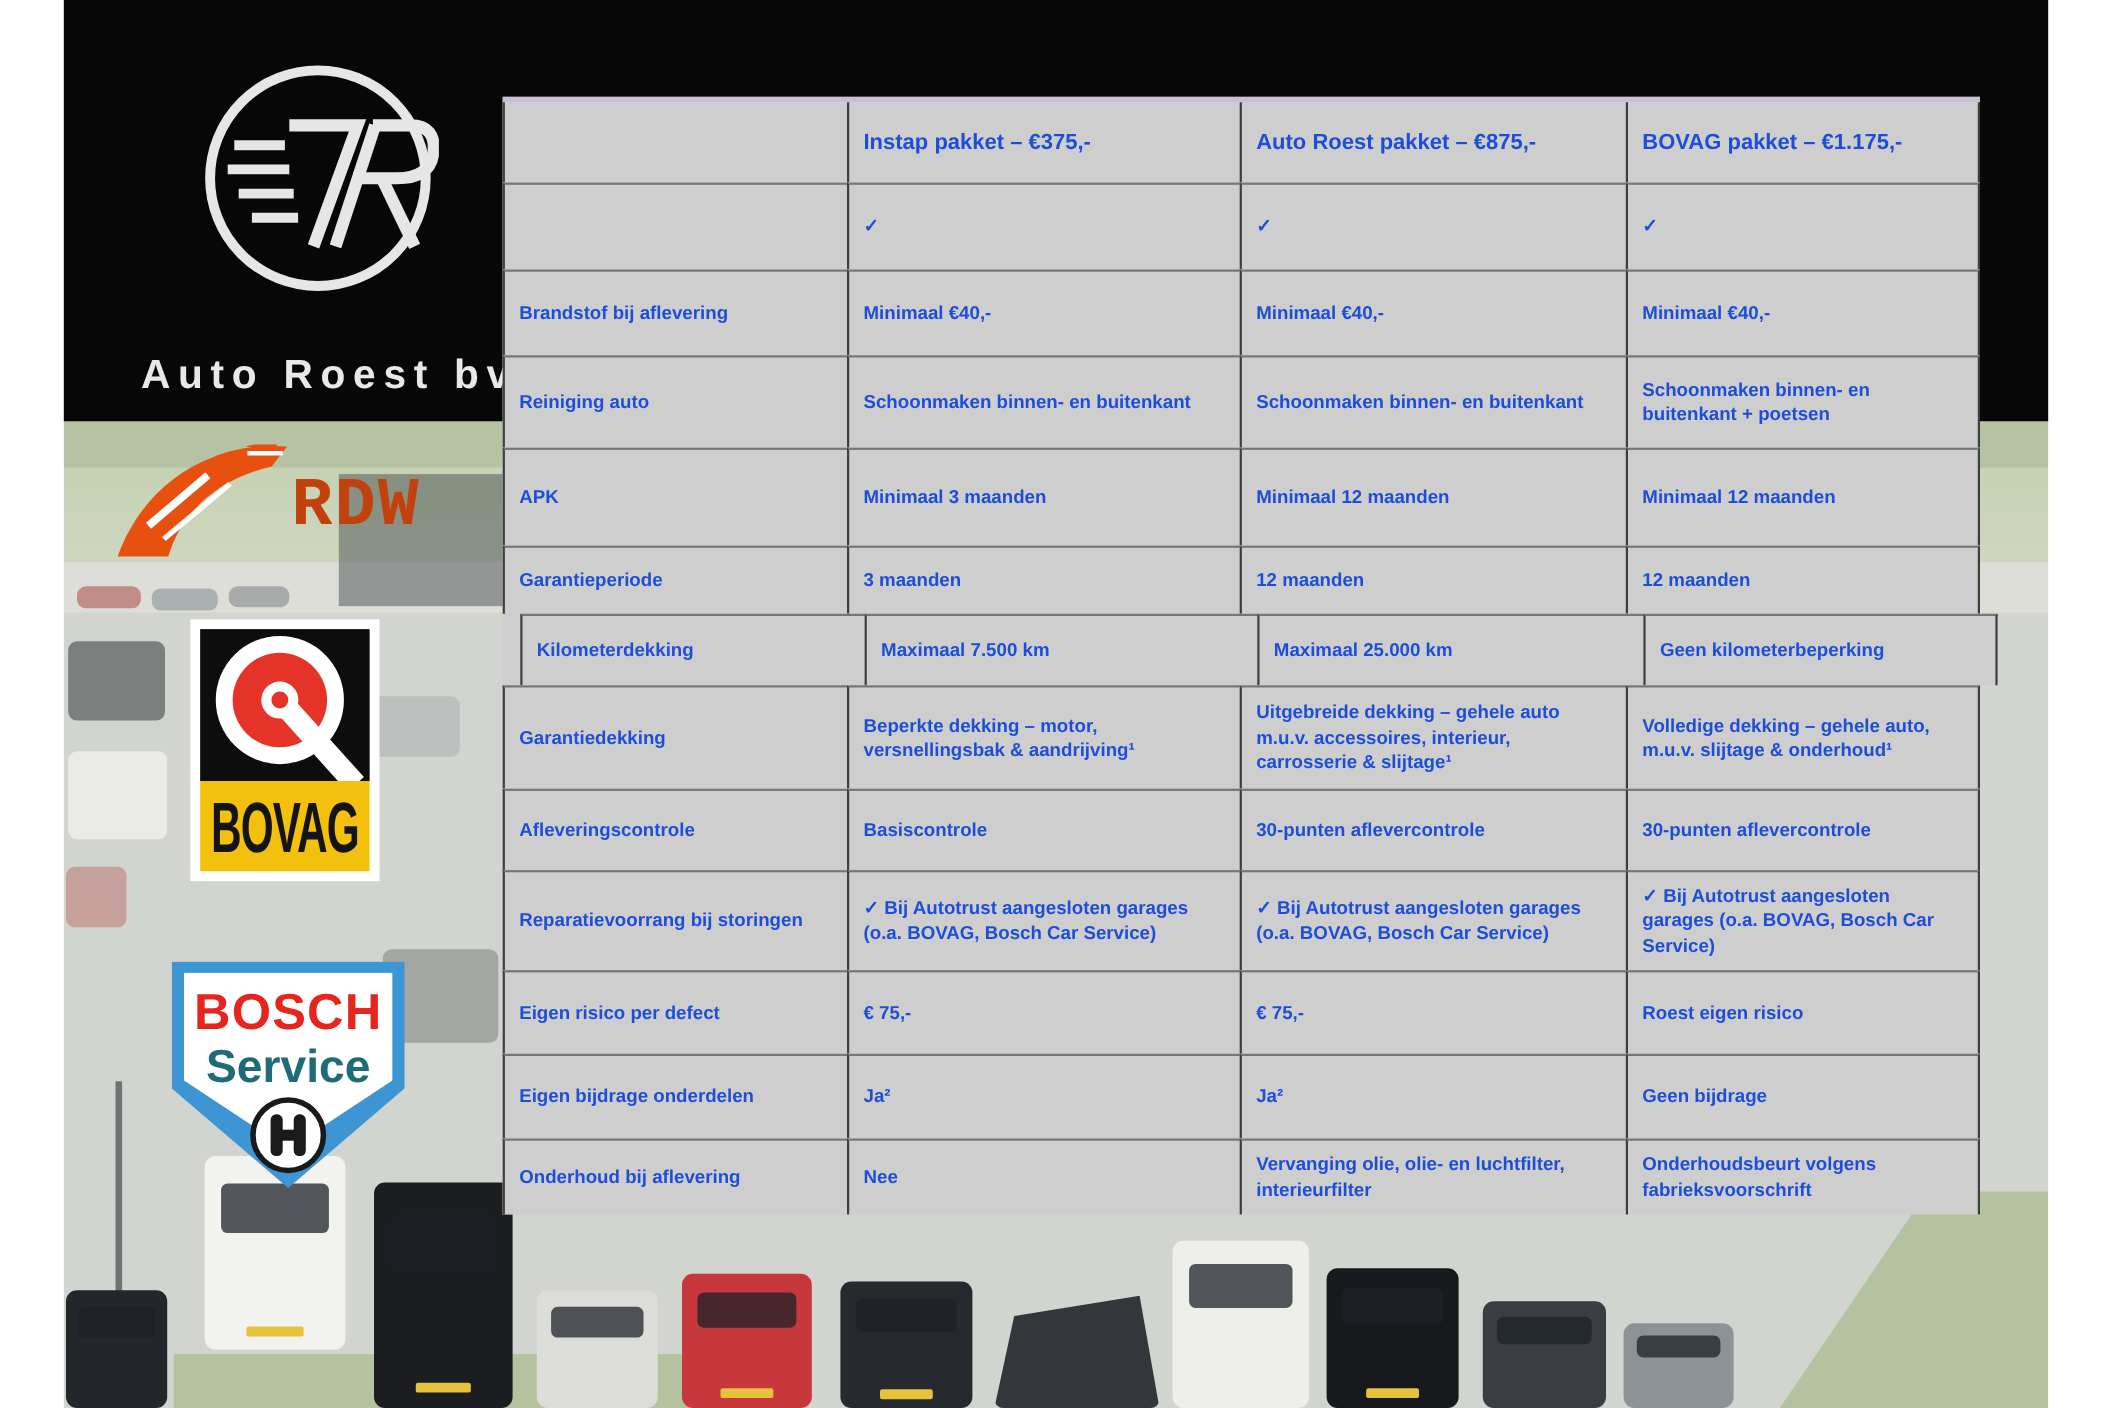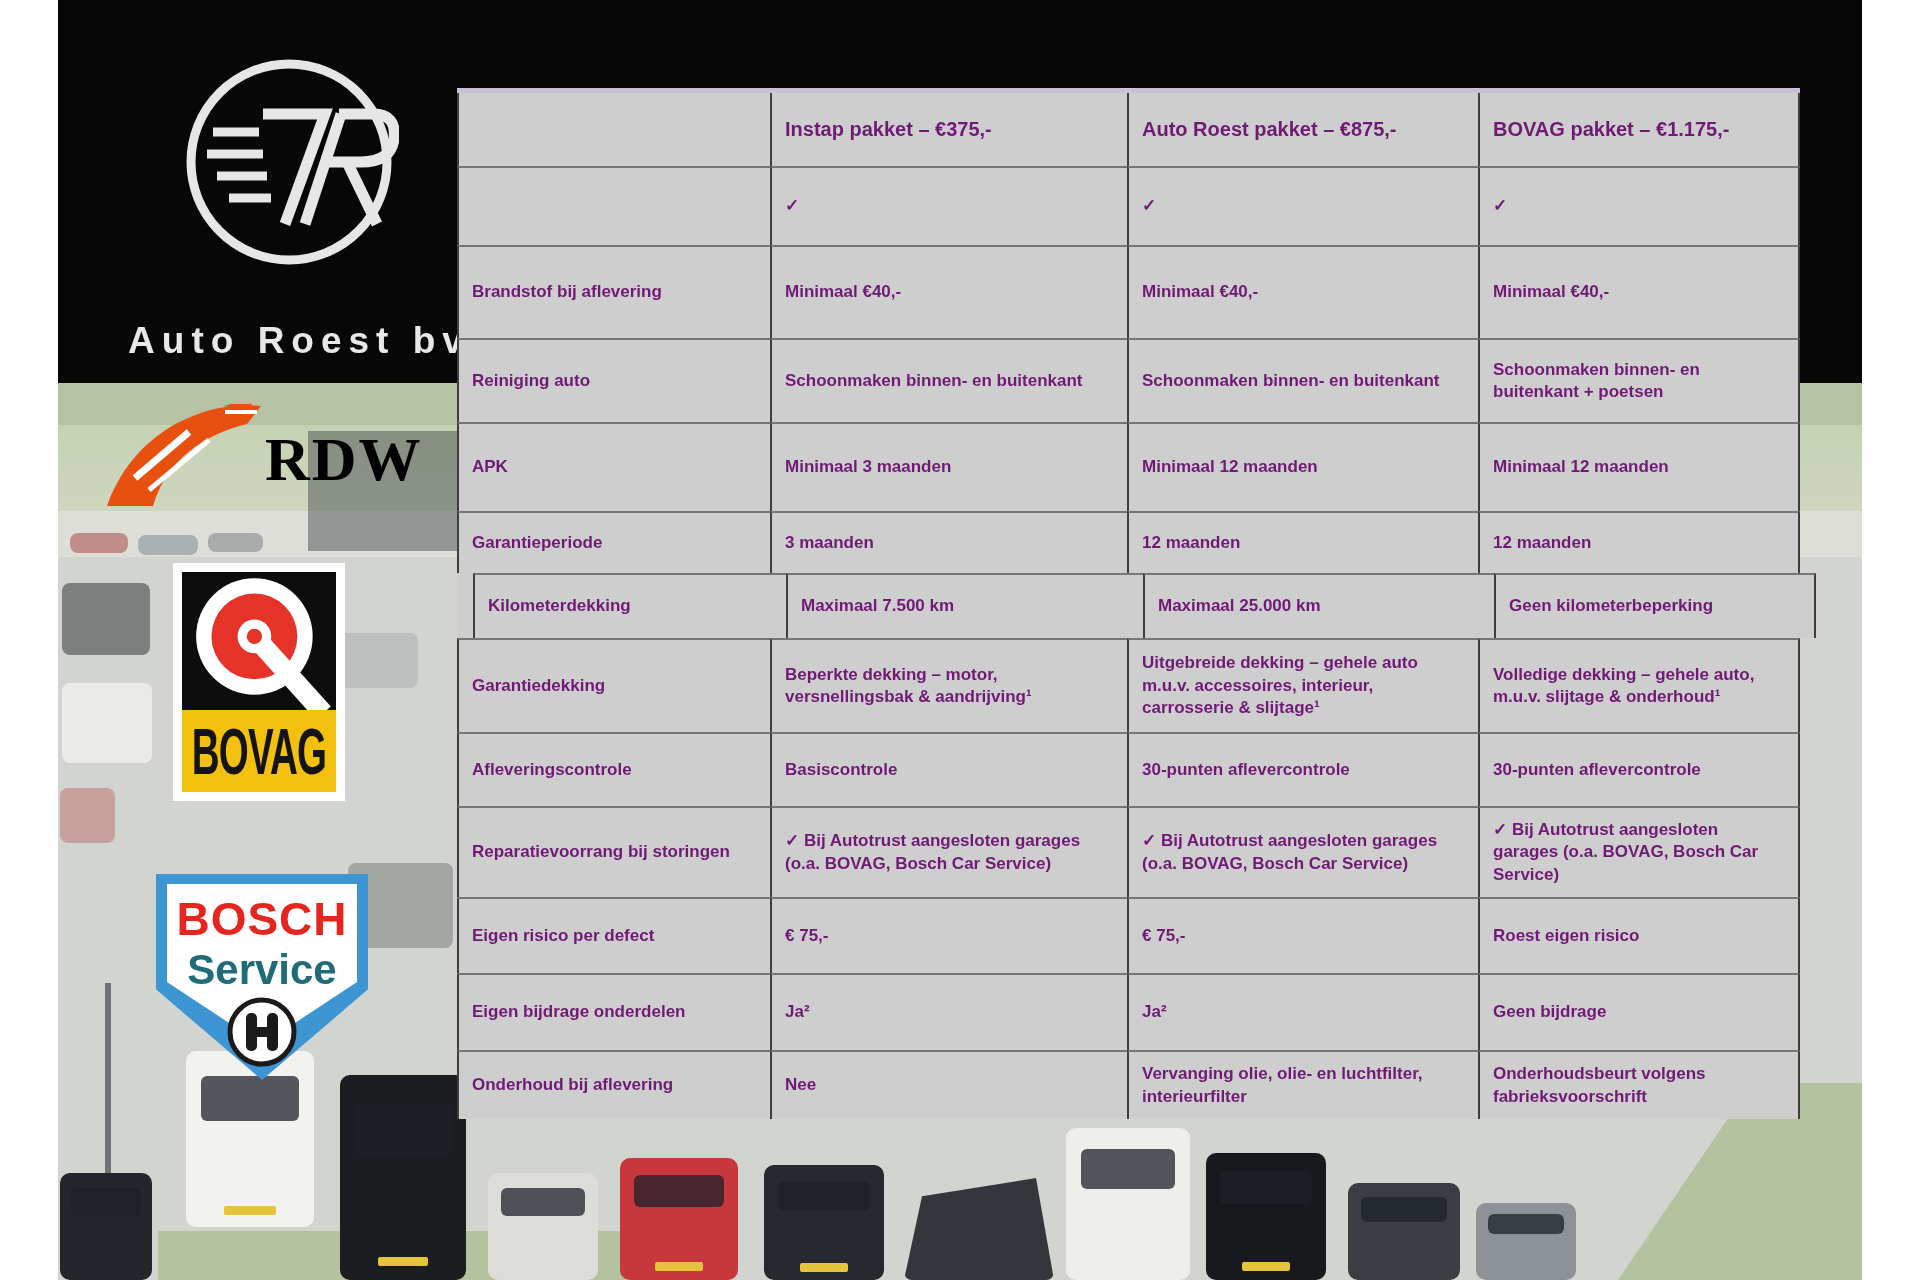--- a/index.html
+++ b/index.html
@@ -25,22 +25,22 @@
   
   .blackband{position:absolute;left:58px;top:0;width:1804px;height:383px;background:#070707;}
   .ar-logo{position:absolute;left:31px;top:52px;width:420px;height:320px;color:#e4e4e4;}
   .ar-logo svg{position:absolute;left:90px;top:0;}
   .ar-name{position:absolute;left:10px;top:268px;width:400px;text-align:center;
            font-size:37px;font-weight:bold;letter-spacing:7px;color:#e8e8e8;}
 
   
   .rdw{position:absolute;left:105px;top:396px;width:310px;height:120px;}
   .rdw svg{position:absolute;left:0;top:8px;}
-  .rdw-text{position:absolute;left:160px;top:28px;font-family:Liberation Serif, serif;
-            font-size:62px;font-weight:bold;color:#000000;letter-spacing:2px;}
+  .rdw-text{position:absolute;left:160px;top:28px;font-family:Liberation Mono, monospace;
+            font-size:62px;font-weight:bold;color:#c2410c;letter-spacing:2px;}
 
   
   .bovag{position:absolute;left:173px;top:563px;width:172px;height:238px;background:#ffffff;
          box-sizing:border-box;padding:9px;}
   .bovag-top{position:relative;width:100%;height:138px;background:#0d0d0d;overflow:hidden;}
   .bovag-bottom{width:100%;height:82px;background:#f2c00d;display:flex;align-items:center;justify-content:center;}
   .bovag-word{font-size:47px;font-weight:bold;color:#141414;transform:scale(.82,1.38);letter-spacing:-1px;}
 
   
   .bosch{position:absolute;left:156px;top:874px;width:212px;height:206px;}
@@ -52,21 +52,21 @@
         font-size:46px;font-weight:bold;color:#e5251e;letter-spacing:1px;}
   .bosch-word2{position:absolute;left:0;width:100%;top:72px;text-align:center;
         font-size:42px;font-weight:bold;color:#1f6b77;}
   .bosch-armature{position:absolute;left:50%;top:122px;transform:translateX(-50%);}
 
   
   .ctable{position:absolute;left:457px;top:88px;width:1343px;background:#cecece;
           border-top:5px solid #c9c0d5;box-sizing:border-box;}
   .trow{display:grid;grid-template-columns:313px 357px 351px 322px;}
   .cell{box-sizing:border-box;display:flex;align-items:center;
-        padding:6px 12px 6px 13px;color:#701a75;font-weight:bold;font-size:17px;line-height:1.32;
+        padding:6px 12px 6px 13px;color:#1d4ed8;font-weight:bold;font-size:17px;line-height:1.32;
         border-left:2px solid #3e3e3e;background:#cecece;}
   .cell:first-child{border-left:2px solid #3e3e3e;}
   .cell:last-child{border-right:2px solid #3e3e3e;}
   .trow + .trow .cell{border-top:2px solid #767676;}
   .hcell{font-size:20px;}
 </style>
 </head>
 <body>
 
 <div class="canvas">
@@ -204,21 +204,21 @@
       <div class="cell hcell">BOVAG pakket – €1.175,-</div>
     </div>
 
     <div class="trow" style="height:79px;">
       <div class="cell"></div>
       <div class="cell">✓</div>
       <div class="cell">✓</div>
       <div class="cell">✓</div>
     </div>
 
-    <div class="trow" style="height:93px;">
+    <div class="trow" style="height:78px;">
       <div class="cell">Brandstof bij aflevering</div>
       <div class="cell">Minimaal €40,-</div>
       <div class="cell">Minimaal €40,-</div>
       <div class="cell">Minimaal €40,-</div>
     </div>
 
     <div class="trow" style="height:84px;">
       <div class="cell">Reiniging auto</div>
       <div class="cell">Schoonmaken binnen- en buitenkant</div>
       <div class="cell">Schoonmaken binnen- en buitenkant</div>

